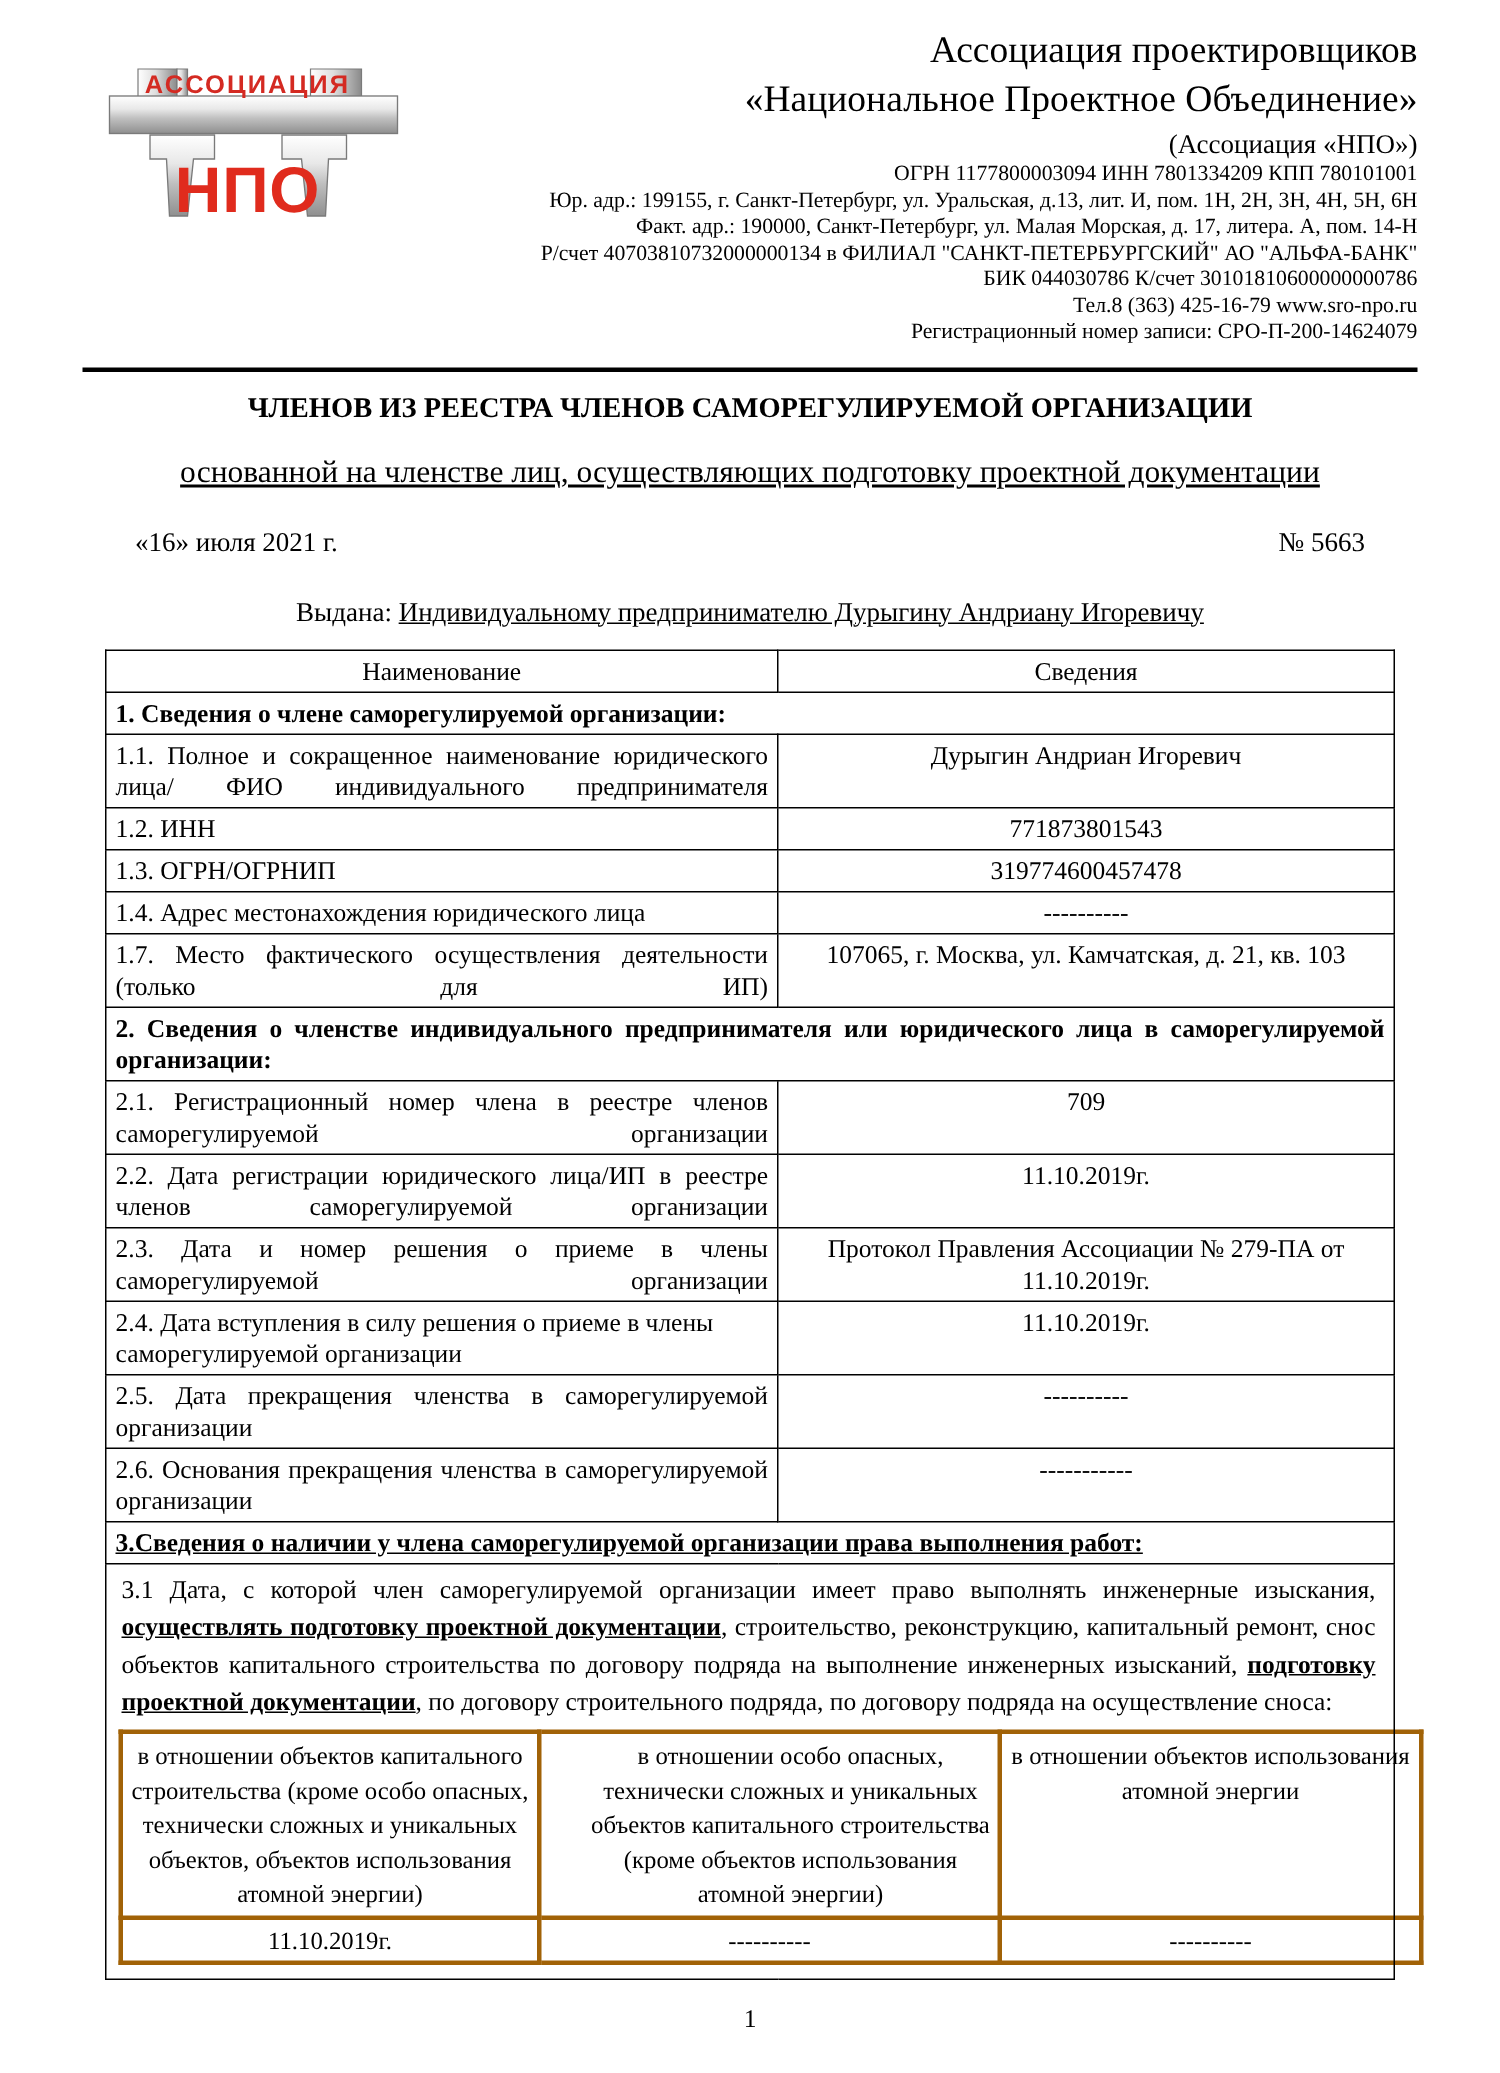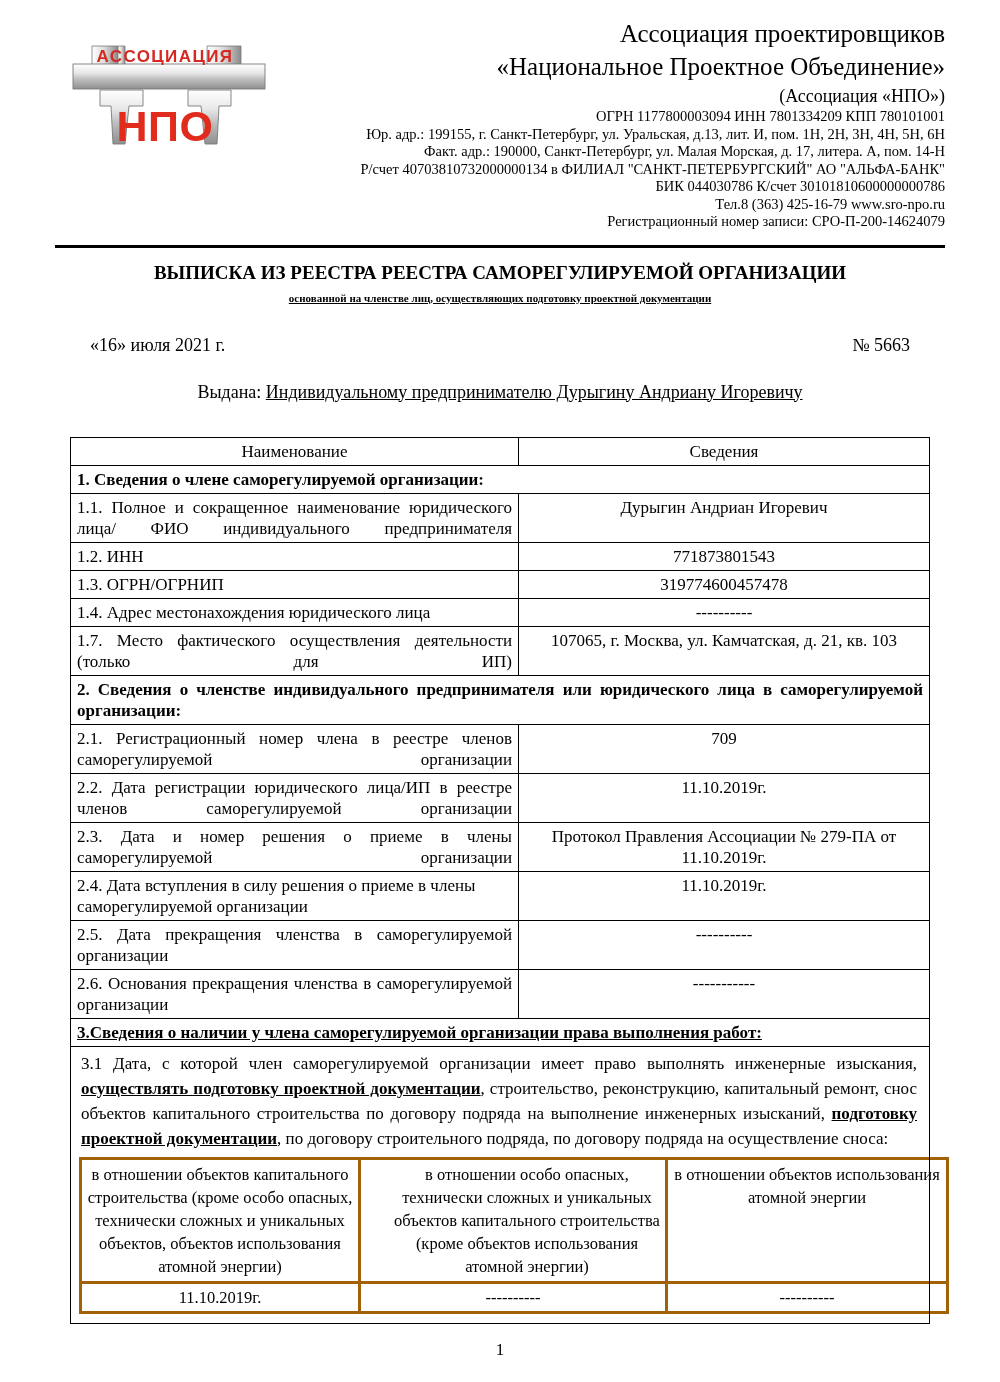--- a/index.html
+++ b/index.html
@@ -24,37 +24,37 @@
   .lh-line{font-size:14.5px;line-height:17.5px;white-space:nowrap;}
 
   .rule{height:0;border-top:3px solid #000;margin:14px 55px 0 55px;}
 
   
   .doc-title{
     text-align:center;font-weight:bold;font-size:19px;
     margin:13px 55px 0 55px;line-height:24px;
   }
   .doc-subtitle{
-    text-align:center;font-weight:bold;font-size:11px;
-    text-decoration:underline;margin:2px 55px 0 55px;line-height:22px;
+    text-align:center;font-weight:normal;font-size:21px;
+    text-decoration:underline;margin:18px 55px 0 55px;line-height:22px;
   }
   .dateline{
     display:flex;justify-content:space-between;
     margin:26px 90px 0 90px;font-size:18px;
   }
   .issued{
     text-align:center;margin:26px 55px 0 55px;font-size:18px;
   }
   .issued u{text-decoration:underline;}
 
   
   table.main{
     border-collapse:collapse;
     width:860px;
-    margin:34px auto 0 auto;
+    margin:14px auto 0 auto;
     table-layout:fixed;
   }
   table.main td{
     border:1px solid #000;
     font-size:17px;
     line-height:21px;
     padding:3px 6px;
     vertical-align:top;
   }
   td.lab{width:435px;text-align:justify;text-align-last:justify;}
@@ -145,21 +145,21 @@
       <div class="lh-line">Факт. адр.: 190000, Санкт-Петербург, ул. Малая Морская, д. 17, литера. А, пом. 14-Н</div>
       <div class="lh-line">Р/счет 40703810732000000134 в ФИЛИАЛ "САНКТ-ПЕТЕРБУРГСКИЙ" АО "АЛЬФА-БАНК"</div>
       <div class="lh-line">БИК 044030786 К/счет 30101810600000000786</div>
       <div class="lh-line">Тел.8 (363) 425-16-79 www.sro-npo.ru</div>
       <div class="lh-line">Регистрационный номер записи: СРО-П-200-14624079</div>
     </div>
   </div>
 
   <div class="rule"></div>
 
-  <div class="doc-title">ВЫПИСКА ИЗ РЕЕСТРА РЕЕСТРА САМОРЕГУЛИРУЕМОЙ ОРГАНИЗАЦИИ</div>
+  <div class="doc-title">ЧЛЕНОВ ИЗ РЕЕСТРА ЧЛЕНОВ САМОРЕГУЛИРУЕМОЙ ОРГАНИЗАЦИИ</div>
   <div class="doc-subtitle">основанной на членстве лиц, осуществляющих подготовку проектной документации</div>
 
   <div class="dateline">
     <span>«16» июля 2021 г.</span>
     <span>№ 5663</span>
   </div>
 
   <div class="issued">
     <span>Выдана: </span><u>Индивидуальному предпринимателю Дурыгину Андриану Игоревичу</u>
   </div>

